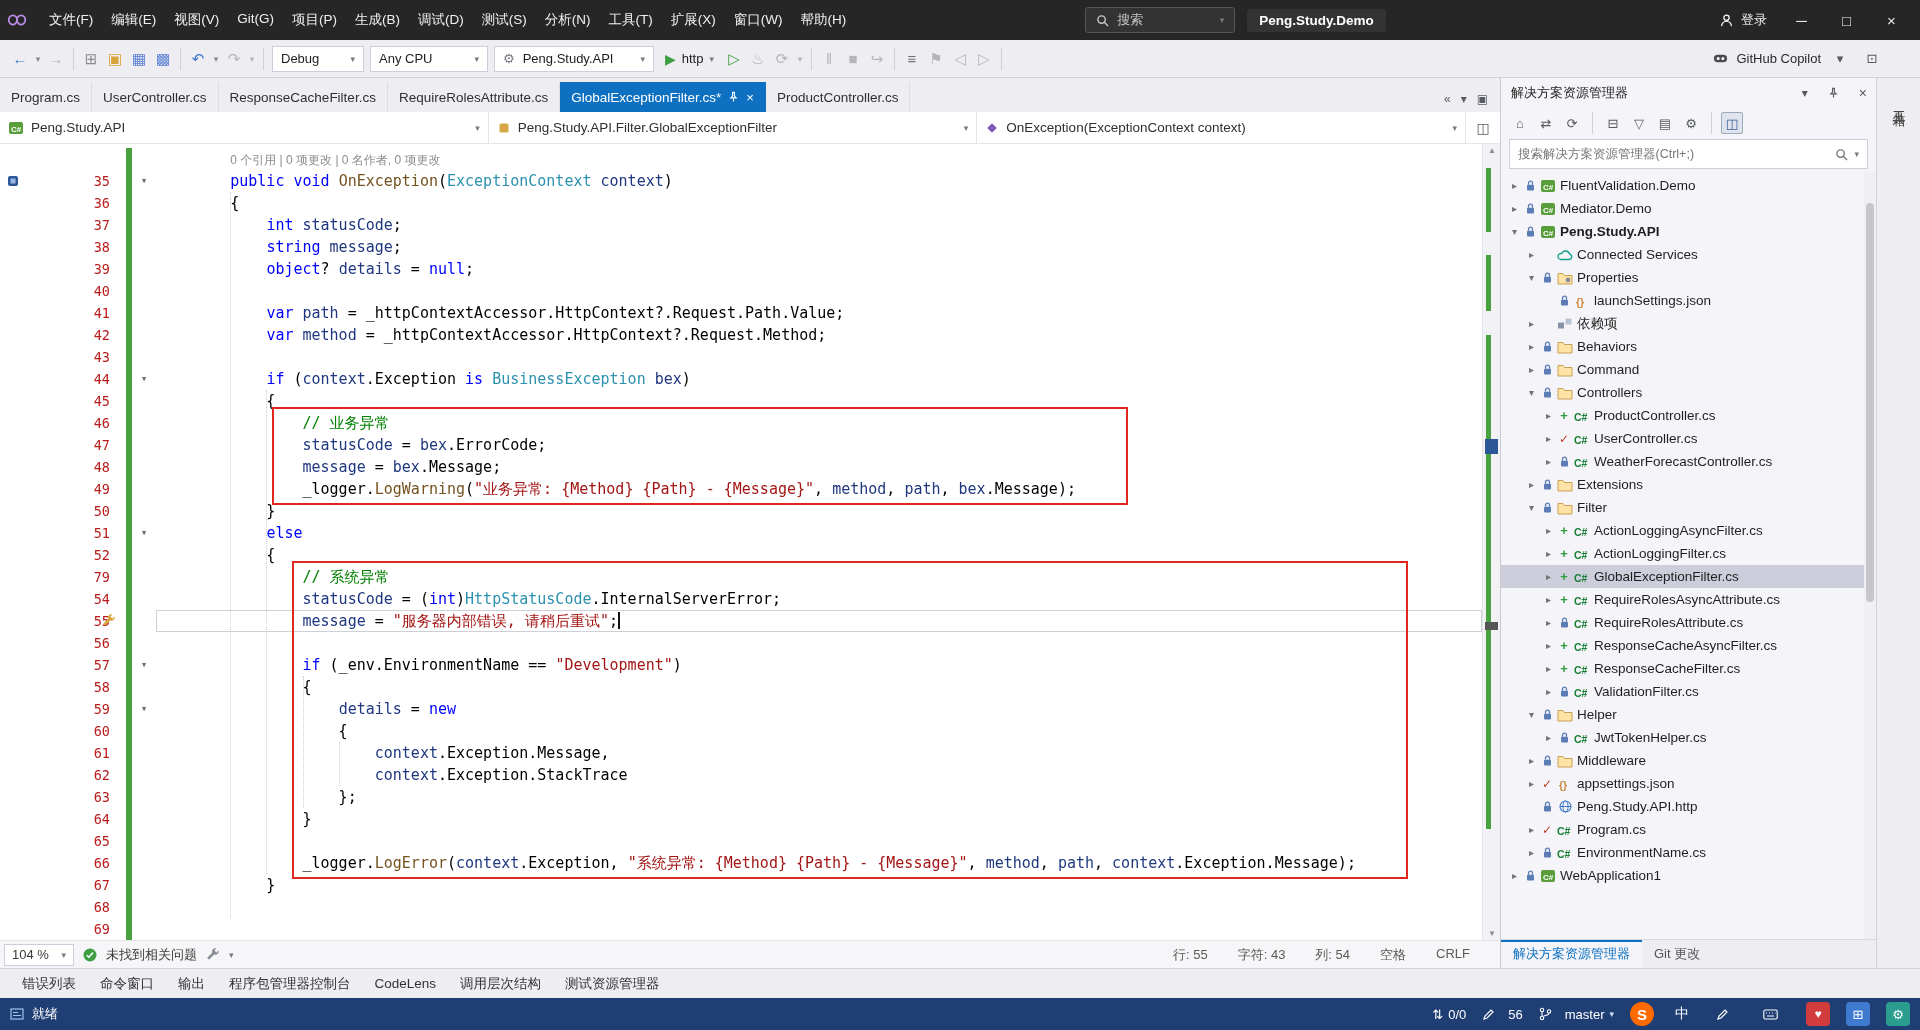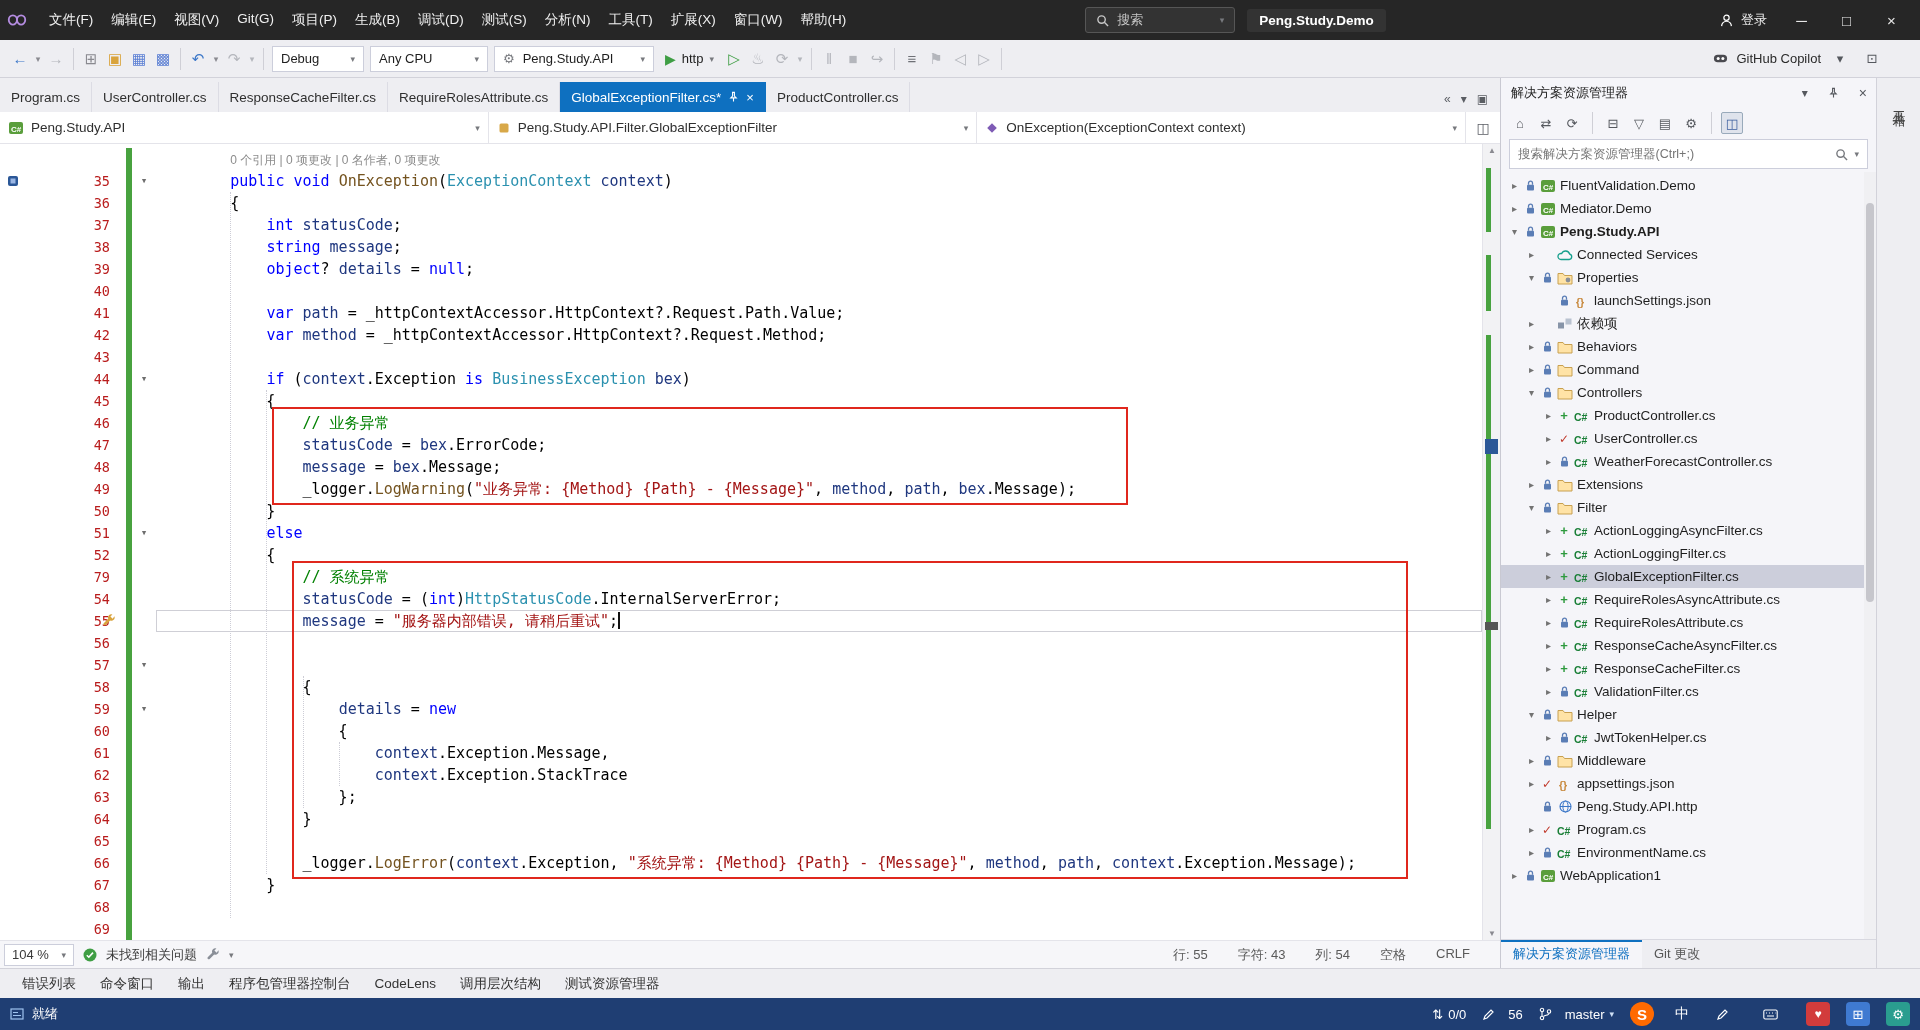--- a/index.html
+++ b/index.html
@@ -344,21 +344,21 @@
             <div class="row"><span class="bp"></span><span class="ln">49</span><span class="chg"></span><span class="out"></span><span class="code"><span class="tk-p">                _logger.</span><span class="tk-m">LogWarning</span><span class="tk-p">(</span><span class="tk-s">"业务异常: {Method} {Path} - {Message}"</span><span class="tk-p">, </span><span class="tk-l">method</span><span class="tk-p">, </span><span class="tk-l">path</span><span class="tk-p">, </span><span class="tk-l">bex</span><span class="tk-p">.Message);</span></span></div>
             <div class="row"><span class="bp"></span><span class="ln">50</span><span class="chg"></span><span class="out"></span><span class="code"><span class="tk-p">            }</span></span></div>
             <div class="row"><span class="bp"></span><span class="ln">51</span><span class="chg"></span><span class="out">▾</span><span class="code"><span class="tk-p">            </span><span class="tk-k">else</span></span></div>
             <div class="row"><span class="bp"></span><span class="ln">52</span><span class="chg"></span><span class="out"></span><span class="code"><span class="tk-p">            {</span></span></div>
             <div class="row"><span class="bp"></span><span class="ln">79</span><span class="chg"></span><span class="out"></span><span class="code"><span class="tk-p">                </span><span class="tk-c">// 系统异常</span></span></div>
             <div class="row"><span class="bp"></span><span class="ln">54</span><span class="chg"></span><span class="out"></span><span class="code"><span class="tk-p">                </span><span class="tk-l">statusCode</span><span class="tk-p"> = (</span><span class="tk-k">int</span><span class="tk-p">)</span><span class="tk-ty">HttpStatusCode</span><span class="tk-p">.InternalServerError;</span></span></div>
             <div class="row cur"><span class="bp"></span><span class="ln">55</span><span class="chg"></span><span class="out"></span><span class="code"><span class="tk-p">                </span><span class="tk-l">message</span><span class="tk-p"> = </span><span class="tk-s">"服务器内部错误, 请稍后重试"</span><span class="tk-p">;</span><span class="caret"></span></span><span class="quick ic"><svg width="14" height="14" viewBox="0 0 13 13">
                   <path d="M11.5 2.2a3 3 0 0 1-3.9 3.9L3.4 10.3a1.3 1.3 0 0 1-1.8-1.8l4.2-4.2a3 3 0 0 1 3.9-3.9L7.8 2.3l2.1 2.1z" fill="#d9a33c"></path>
                 </svg></span></div>
             <div class="row"><span class="bp"></span><span class="ln">56</span><span class="chg"></span><span class="out"></span></div>
-            <div class="row"><span class="bp"></span><span class="ln">57</span><span class="chg"></span><span class="out">▾</span></div>
+            <div class="row"><span class="bp"></span><span class="ln">57</span><span class="chg"></span><span class="out">▾</span><span class="code"><span class="tk-p">                </span><span class="tk-k">if</span><span class="tk-p"> (_env.EnvironmentName == </span><span class="tk-s">"Development"</span><span class="tk-p">)</span></span></div>
             <div class="row"><span class="bp"></span><span class="ln">58</span><span class="chg"></span><span class="out"></span><span class="code"><span class="tk-p">                {</span></span></div>
             <div class="row"><span class="bp"></span><span class="ln">59</span><span class="chg"></span><span class="out">▾</span><span class="code"><span class="tk-p">                    </span><span class="tk-l">details</span><span class="tk-p"> = </span><span class="tk-k">new</span></span></div>
             <div class="row"><span class="bp"></span><span class="ln">60</span><span class="chg"></span><span class="out"></span><span class="code"><span class="tk-p">                    {</span></span></div>
             <div class="row"><span class="bp"></span><span class="ln">61</span><span class="chg"></span><span class="out"></span><span class="code"><span class="tk-p">                        </span><span class="tk-l">context</span><span class="tk-p">.Exception.Message,</span></span></div>
             <div class="row"><span class="bp"></span><span class="ln">62</span><span class="chg"></span><span class="out"></span><span class="code"><span class="tk-p">                        </span><span class="tk-l">context</span><span class="tk-p">.Exception.StackTrace</span></span></div>
             <div class="row"><span class="bp"></span><span class="ln">63</span><span class="chg"></span><span class="out"></span><span class="code"><span class="tk-p">                    };</span></span></div>
             <div class="row"><span class="bp"></span><span class="ln">64</span><span class="chg"></span><span class="out"></span><span class="code"><span class="tk-p">                }</span></span></div>
             <div class="row"><span class="bp"></span><span class="ln">65</span><span class="chg"></span><span class="out"></span><span class="code"></span></div>
             <div class="row"><span class="bp"></span><span class="ln">66</span><span class="chg"></span><span class="out"></span><span class="code"><span class="tk-p">                _logger.</span><span class="tk-m">LogError</span><span class="tk-p">(</span><span class="tk-l">context</span><span class="tk-p">.Exception, </span><span class="tk-s">"系统异常: {Method} {Path} - {Message}"</span><span class="tk-p">, </span><span class="tk-l">method</span><span class="tk-p">, </span><span class="tk-l">path</span><span class="tk-p">, </span><span class="tk-l">context</span><span class="tk-p">.Exception.Message);</span></span></div>
             <div class="row"><span class="bp"></span><span class="ln">67</span><span class="chg"></span><span class="out"></span><span class="code"><span class="tk-p">            }</span></span></div>

